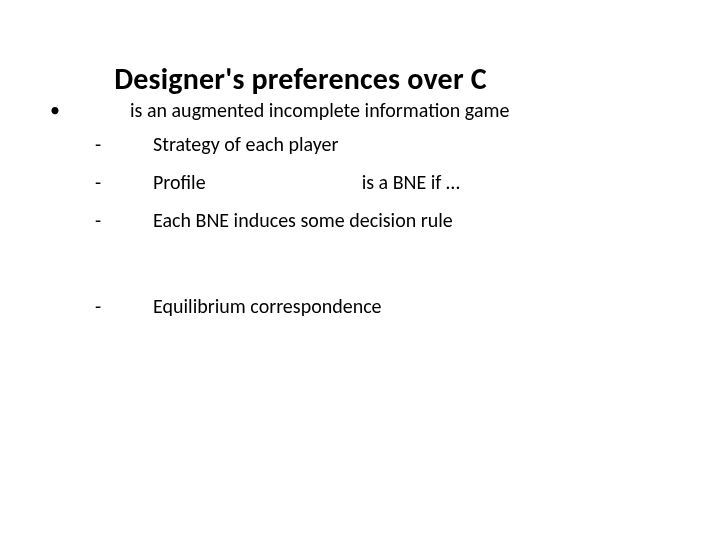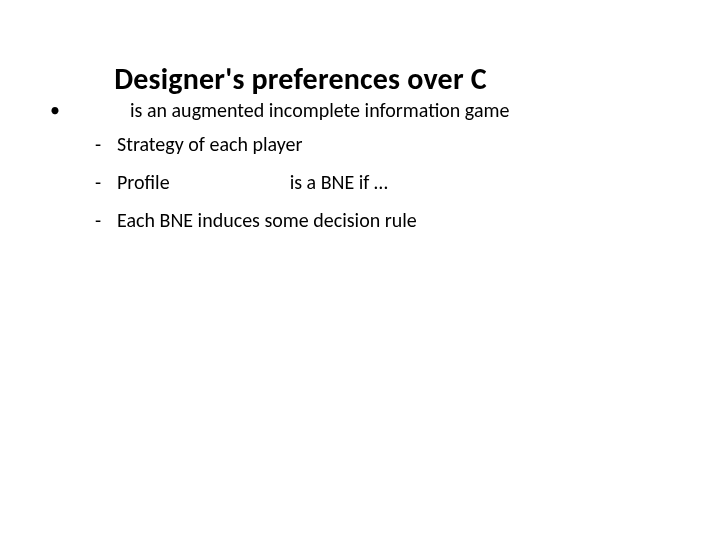--- a/index.html
+++ b/index.html
@@ -58,20 +58,21 @@
   }
   .dash {
     display: inline-block;
     width: 10px;
     margin-right: 12px;
     vertical-align: top;
   }
   .dash-text {
     display: inline-block;
     vertical-align: top;
+    margin-left: 36px;
   }
   .profile-gap {
     display: inline-block;
     width: 120px; 
   }
   
   .row-main  { top: 98px; }
   .row-1     { top: 132px; }
   .row-2     { top: 170px; }
   .row-3     { top: 208px; }
@@ -93,14 +94,17 @@
   </div>
 
   <div class="dash-row row-2">
     <span class="dash">-</span><span class="dash-text">Profile</span><span class="profile-gap"></span><span class="dash-text">is a BNE  if …</span>
   </div>
 
   <div class="dash-row row-3">
     <span class="dash">-</span><span class="dash-text">Each BNE induces some decision rule</span>
   </div>
 
+  <div class="dash-row row-4">
+    <span class="dash">-</span><span class="dash-text">Equilibrium correspondence</span>
+  </div>
 
 </div>
 
 </body></html>

